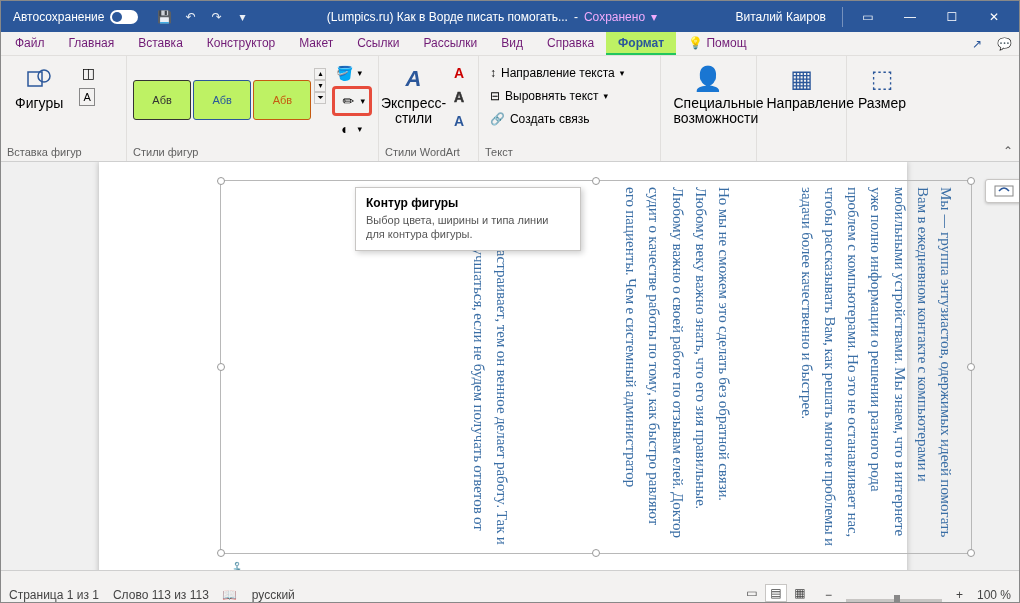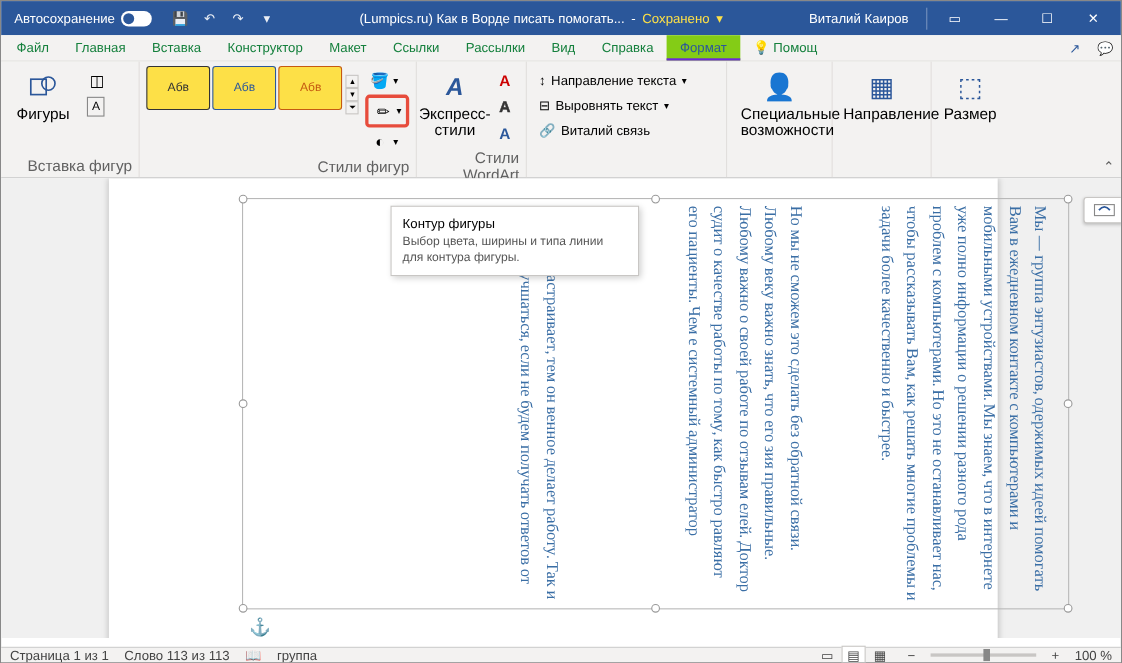--- a/index.html
+++ b/index.html
@@ -4,38 +4,38 @@
 <style>
 *{box-sizing:border-box;margin:0;padding:0;font-family:'Segoe UI',Tahoma,sans-serif;font-size:12px;user-select:none}
 body{background:#fff;width:1020px;height:603px;overflow:hidden;position:relative;border:1px solid #888}
 .titlebar{height:31px;background:#2b579a;display:flex;align-items:center;color:#fff;padding:0 4px}
 .titlebar .autosave{display:flex;align-items:center;gap:6px;padding:0 8px}
 .toggle{width:28px;height:14px;background:#fff;border-radius:7px;position:relative;display:inline-block}
 .toggle::after{content:"";position:absolute;left:2px;top:2px;width:10px;height:10px;border-radius:50%;background:#2b579a}
 .qat{display:flex;gap:6px;padding:0 8px}
 .qat .qicon{width:20px;height:20px;display:flex;align-items:center;justify-content:center;color:#fff;opacity:.9}
 .doc-title{flex:1;text-align:center;font-size:12px;display:flex;justify-content:center;align-items:center;gap:6px}
-.saved{color:#fde047}
+.saved{color:#f0abfc}
 .username{padding:0 12px}
 .winbtns{display:flex}
 .winbtn{width:42px;height:31px;display:flex;align-items:center;justify-content:center;color:#fff}
 .divider{width:1px;height:20px;background:rgba(255,255,255,.35);margin:0 4px}
 .menubar{height:24px;background:#f3f2f1;border-bottom:1px solid #e1dfdd;display:flex;align-items:stretch;padding-left:2px}
-.menubar .mtab{padding:4px 12px;color:#15803d;cursor:pointer}
-.menubar .mtab.active{color:#2b579a;font-weight:400;background:#84cc16;border-bottom:2px solid #6d28d9}
+.menubar .mtab{padding:4px 12px;color:#701a75;cursor:pointer}
+.menubar .mtab.active{color:#2b579a;font-weight:700;background:#bef264;border-bottom:2px solid #22c55e}
 .menubar .spacer{flex:1}
 .menubar .ricon{width:28px;display:flex;align-items:center;justify-content:center;color:#2b579a}
 .ribbon{height:106px;background:#f3f2f1;display:flex;border-bottom:1px solid #cfcfcf;position:relative}
 .rgroup{display:flex;flex-direction:column;border-right:1px solid #e1dfdd;padding:4px 6px 0 6px}
 .rgroup .gbody{flex:1;display:flex;align-items:flex-start;gap:2px}
-.rgroup .glabel{text-align:right;font-size:14px;color:#616161;padding:3px 0}
+.rgroup .glabel{text-align:left;font-size:11px;color:#616161;padding:3px 0}
 .bigbtn{display:flex;flex-direction:column;align-items:center;justify-content:center;padding:2px 8px;min-width:44px}
 .bigbtn .ic{font-size:24px;color:#2b579a;height:34px;display:flex;align-items:center}
 .bigbtn .lbl{font-size:14px;text-align:center;line-height:1.1;max-width:70px}
-.shape-style{width:64px;height:40px;border:1px solid #c8c6c4;border-radius:3px;display:flex;align-items:center;justify-content:center;font-size:11px;margin-top:0;background:#fde047}
+.shape-style{width:64px;height:40px;border:1px solid #c8c6c4;border-radius:3px;display:flex;align-items:center;justify-content:center;font-size:11px;margin-top:20px;background:#bef264}
 .shape-style.s1{color:#333;border-color:#333}
 .shape-style.s2{color:#2b579a;border-color:#2b579a}
 .shape-style.s3{color:#c55a11;border-color:#c55a11}
 .fillcol{display:flex;flex-direction:column;gap:2px;margin-left:2px;margin-top:2px}
 .smallbtn{display:flex;align-items:center;gap:3px;padding:2px 4px;height:22px}
 .smallbtn .sic{width:18px;height:18px;display:flex;align-items:center;justify-content:center;font-size:14px}
 .highlight-red{border:3px solid #e74c3c;border-radius:4px;padding:1px 0}
 .textcol{display:flex;flex-direction:column;gap:1px;margin-top:2px}
 .textbtn{display:flex;align-items:center;gap:5px;padding:2px 5px;height:22px;font-size:11px}
 .collapse{position:absolute;right:6px;bottom:3px;color:#616161}
@@ -46,23 +46,23 @@
 .h-tl{left:-4px;top:-4px}.h-tr{right:-4px;top:-4px}.h-bl{left:-4px;bottom:-4px}.h-br{right:-4px;bottom:-4px}
 .h-t{left:50%;top:-4px;margin-left:-4px}.h-b{left:50%;bottom:-4px;margin-left:-4px}
 .h-l{left:-4px;top:50%;margin-top:-4px}.h-r{right:-4px;top:50%;margin-top:-4px}
 .vtext{position:absolute;writing-mode:vertical-rl;text-orientation:mixed;color:#3a6ea5;font-family:Cambria,Georgia,serif;font-size:15px;line-height:1.55;top:6px;bottom:6px}
 .vt1{right:14px;width:210px}
 .vt2{right:236px;width:210px}
 .vt3{right:458px;width:285px}
 .wrap-badge{position:absolute;right:-52px;top:-2px;width:38px;height:24px;background:#fff;border:1px solid #c8c6c4;border-radius:3px;display:flex;align-items:center;justify-content:center;box-shadow:0 1px 3px rgba(0,0,0,.2)}
 .anchor{position:absolute;left:128px;bottom:162px;color:#2b579a;font-size:16px}
 .tooltip{position:absolute;left:354px;top:186px;width:226px;background:#fff;border:1px solid #c8c6c4;box-shadow:2px 2px 6px rgba(0,0,0,.2);padding:8px 10px;z-index:20}
-.tooltip .tt-title{font-weight:400;font-size:12px;margin-bottom:3px}
+.tooltip .tt-title{font-weight:700;font-size:12px;margin-bottom:3px}
 .tooltip .tt-body{font-size:11px;color:#555;line-height:1.3}
-.statusbar{position:absolute;bottom:0;left:0;right:0;height:14px;background:#f3f2f1;border-top:1px solid #cfcfcf;display:flex;align-items:center;padding:0 8px;gap:14px;font-size:11px;color:#444}
+.statusbar{position:absolute;bottom:0;left:0;right:0;height:32px;background:#f3f2f1;border-top:1px solid #cfcfcf;display:flex;align-items:flex-end;padding:0 8px;gap:14px;font-size:11px;color:#444}
 .statusbar .sflex{flex:1}
 .viewicons{display:flex;gap:2px}
 .viewicons .vi{width:22px;height:18px;display:flex;align-items:center;justify-content:center;border:1px solid transparent}
 .viewicons .vi.active{background:#fff;border-color:#c8c6c4}
 .zoom-slider{width:96px;height:3px;background:#c8c6c4;position:relative}
 .zoom-slider .zhandle{position:absolute;left:48px;top:-4px;width:6px;height:11px;background:#888}
 </style>
 </head>
 <body>
 
@@ -194,24 +194,25 @@
             <span>Направление текста</span>
             <span style="font-size:9px">▾</span>
           </div>
         <div class="textbtn">
             <span class="sic">⊟</span>
             <span>Выровнять текст</span>
             <span style="font-size:9px">▾</span>
           </div>
         <div class="textbtn">
             <span class="sic">🔗</span>
-            <span>Виталий связь</span>
-          </div>
-      </div>
-    </div>
+            <span>Создать связь</span>
+          </div>
+      </div>
+    </div>
+    <div class="glabel">Текст</div>
   </div>
 
   <div class="rgroup" style="width:96px">
     <div class="gbody">
       <div class="bigbtn">
         <span class="ic">👤</span>
         <span class="lbl" style="white-space:pre-line">Специальные
 возможности</span>
       </div>
     </div>
@@ -268,21 +269,21 @@
 
 <div class="tooltip">
   <div class="tt-title">Контур фигуры</div>
   <div class="tt-body">Выбор цвета, ширины и типа линии для контура фигуры.</div>
 </div>
 
 <div class="statusbar">
   <span>Страница 1 из 1</span>
   <span>Слово 113 из 113</span>
   <span>📖</span>
-  <span>группа</span>
+  <span>русский</span>
   <span class="sflex"></span>
   <div class="viewicons">
     <span class="vi">▭</span>
     <span class="vi active">▤</span>
     <span class="vi">▦</span>
   </div>
   <span>−</span>
   <div class="zoom-slider">
       <div class="zhandle"></div>
     </div>

